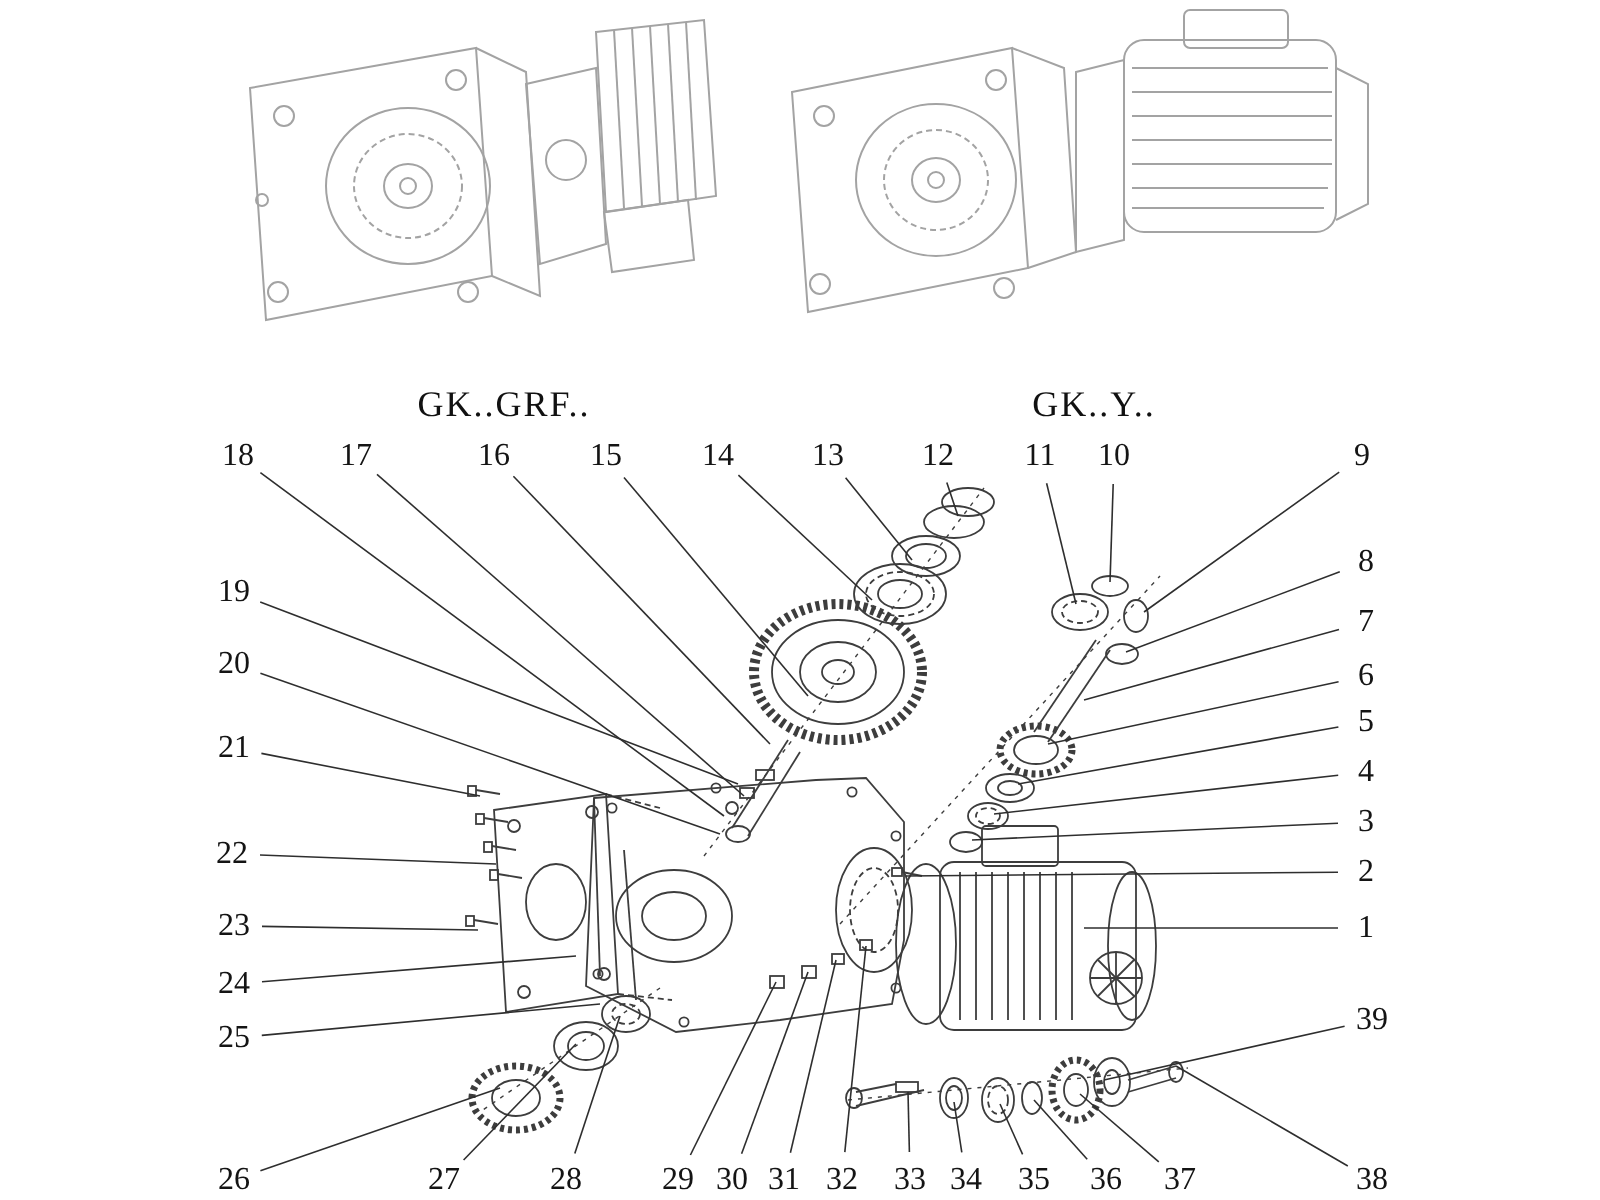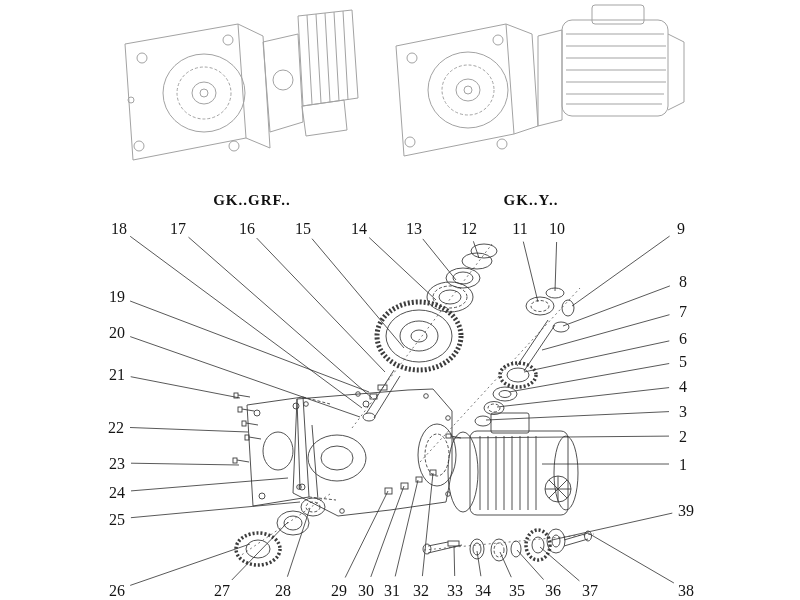--- a/index.html
+++ b/index.html
@@ -18,22 +18,22 @@
     fill:var(--text,#141414);
     font-family:"Liberation Serif","DejaVu Serif",serif;
     font-size:16px;
     text-anchor:middle;
     dominant-baseline:central;
     stroke:none;
   }
   .variant-title{
     position:absolute;
     transform:translateX(-50%);
-    font-weight:700;
-    font-size:15px;
+    font-weight:400;
+    font-size:18px;
     letter-spacing:1px;
     color:var(--title,#111);
     white-space:nowrap;
   }
 </style>
 </head>
 <body>
 
 <div class="stage">
 
@@ -310,14 +310,14 @@
         <text x="455" y="590">33</text>
         <text x="483" y="590">34</text>
         <text x="517" y="590">35</text>
         <text x="553" y="590">36</text>
         <text x="590" y="590">37</text>
         <text x="686" y="590">38</text>
       </g>
   </svg>
 
   <div class="variant-title" style="left:252px;top:192px;">GK..GRF..</div>
-  <div class="variant-title" style="left:531px;top:192px;">GK..Y..</div>
+  <div class="variant-title" style="left:547px;top:192px;">GK..Y..</div>
 </div>
 
 </body></html>

